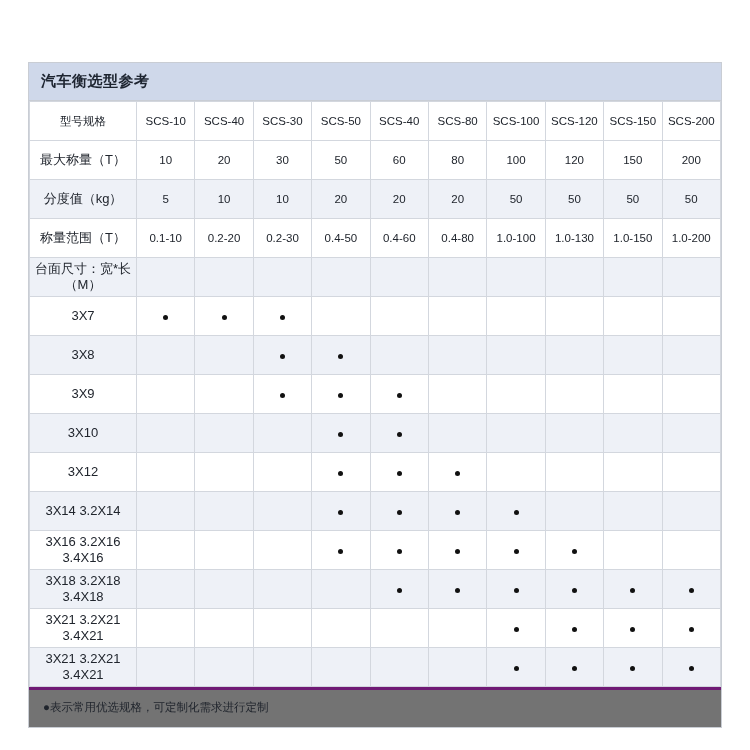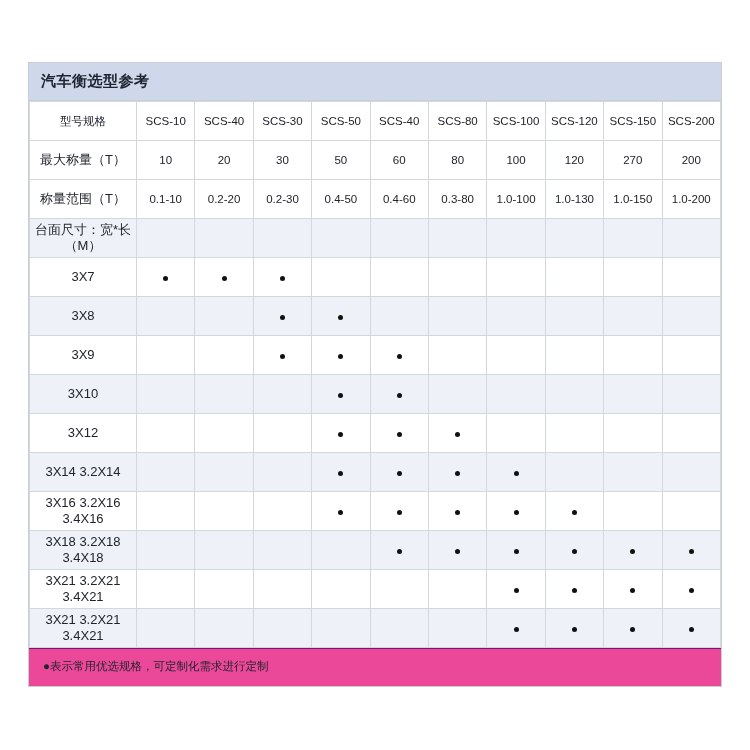--- a/index.html
+++ b/index.html
@@ -74,25 +74,25 @@
     display: inline-block;
     width: 5px;
     height: 5px;
     border-radius: 50%;
     background: #111;
   }
   .dimhead td {
     height: 44px;
   }
   .footnote {
-    border-top: 1px solid #701a75;
+    border-top: 3px solid #701a75;
     padding: 10px 12px 12px 14px;
     font-size: 11.5px;
     color: #20252d;
-    background: #ec4899;
+    background: #737373;
   }
   .two-line {
     white-space: pre-line;
   }
 </style>
 </head>
 <body>
 
 <div class="page">
   <div class="table-wrap">
@@ -118,33 +118,46 @@
         <tr class="white">
           <td class="rowhead">最大称量（T）</td>
           <td>10</td>
           <td>20</td>
           <td>30</td>
           <td>50</td>
           <td>60</td>
           <td>80</td>
           <td>100</td>
           <td>120</td>
-          <td>270</td>
+          <td>150</td>
           <td>200</td>
         </tr>
 
+        <tr class="shade">
+          <td class="rowhead">分度值（kg）</td>
+          <td>5</td>
+          <td>10</td>
+          <td>10</td>
+          <td>20</td>
+          <td>20</td>
+          <td>20</td>
+          <td>50</td>
+          <td>50</td>
+          <td>50</td>
+          <td>50</td>
+        </tr>
 
         <tr class="white">
           <td class="rowhead">称量范围（T）</td>
           <td>0.1-10</td>
           <td>0.2-20</td>
           <td>0.2-30</td>
           <td>0.4-50</td>
           <td>0.4-60</td>
-          <td>0.3-80</td>
+          <td>0.4-80</td>
           <td>1.0-100</td>
           <td>1.0-130</td>
           <td>1.0-150</td>
           <td>1.0-200</td>
         </tr>
 
         <tr class="shade dimhead">
           <td class="rowhead two-line">台面尺寸：宽*长
 （M）</td>
           <td></td>

